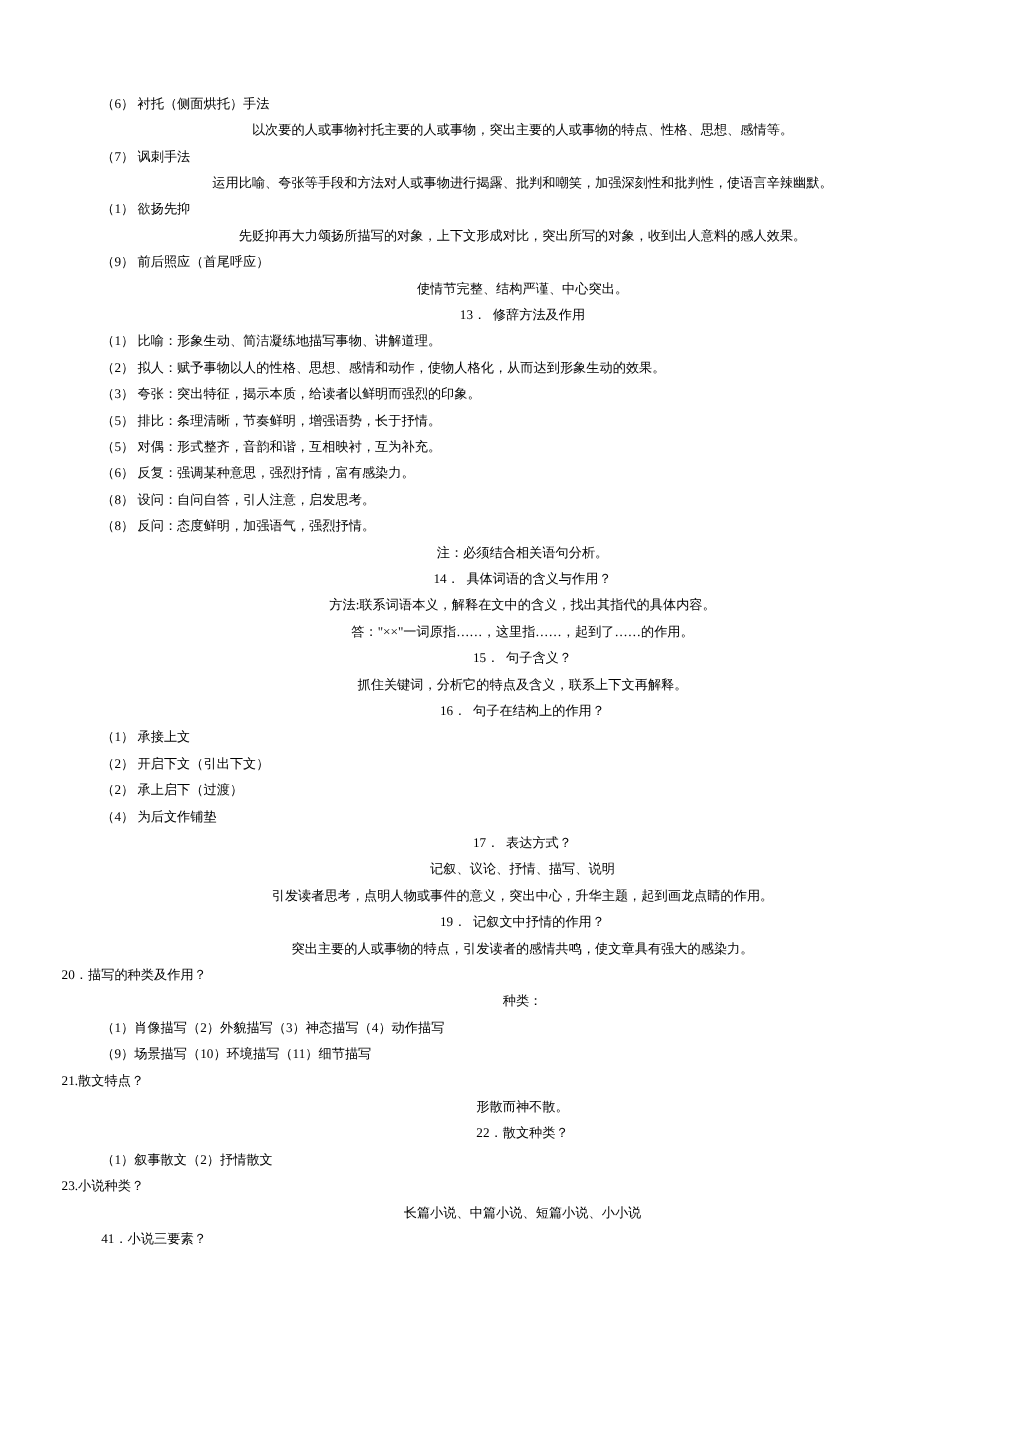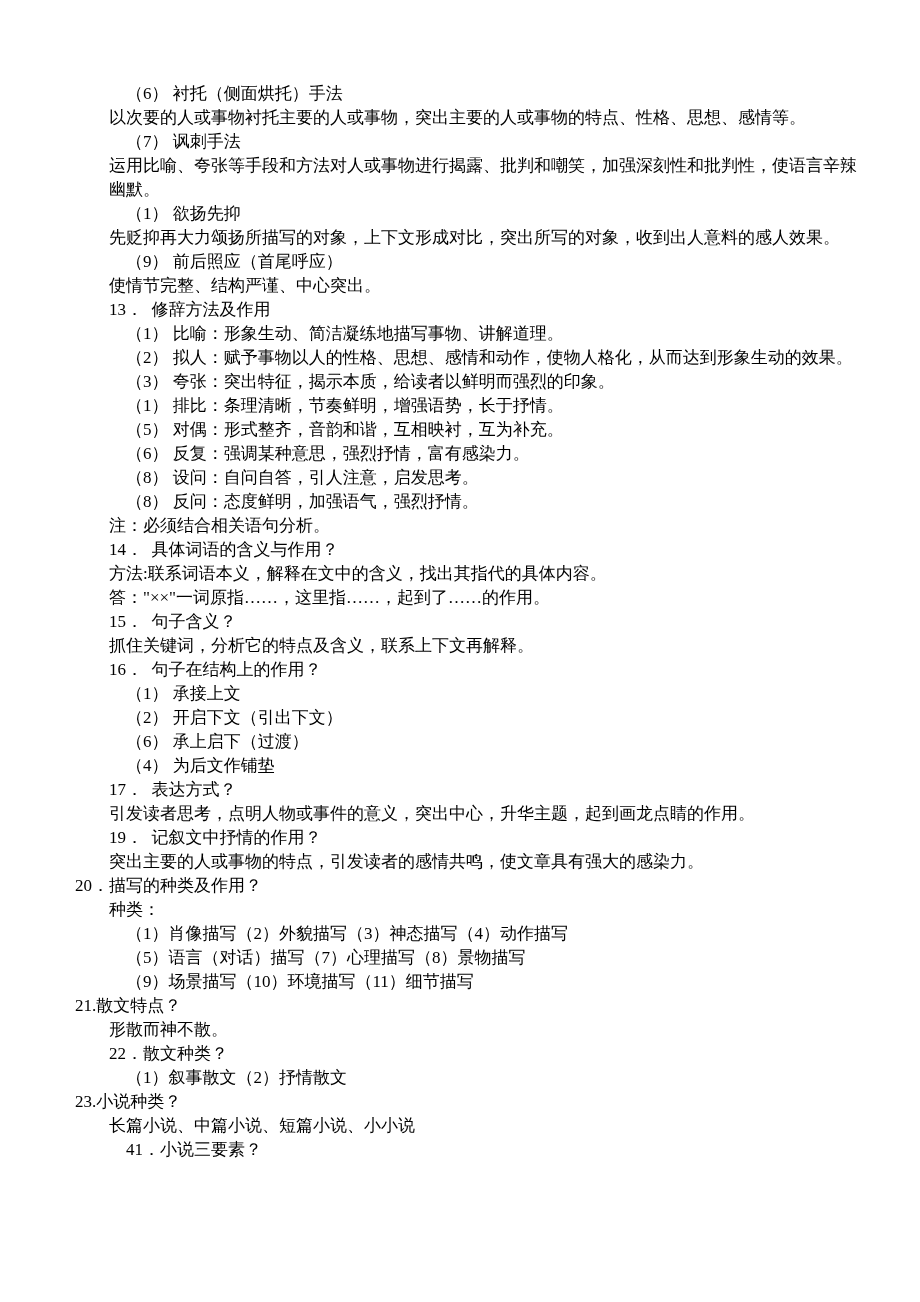--- a/index.html
+++ b/index.html
@@ -3,73 +3,73 @@
 <meta charset="utf-8">
 <style>
   body {
     margin: 0;
     padding: 0;
     background: #ffffff;
     font-family: "SimSun", "宋体", serif;
     width: 920px;
   }
   .page {
-    padding: 82px 50px 40px 75px;
-    font-size: 17px;
+    padding: 82px 50px 40px 56px;
+    font-size: 12px;
     line-height: 24px;
     color: #000000;
     font-family: Liberation Serif, serif;
   }
   .line {
     white-space: pre-wrap;
   }
-  .indent2 { padding-left: 2em; }
+  .indent2 { padding-left: 2em; text-align: center; }
   .indent3 { padding-left: 3em; }
   .indent0 { padding-left: 0; }
 </style>
 </head>
 <body>
 
 <div class="page" id="doc-root">
     <div class="line indent3">（6） 衬托（侧面烘托）手法</div>
     <div class="line indent2">以次要的人或事物衬托主要的人或事物，突出主要的人或事物的特点、性格、思想、感情等。</div>
     <div class="line indent3">（7） 讽刺手法</div>
     <div class="line indent2">运用比喻、夸张等手段和方法对人或事物进行揭露、批判和嘲笑，加强深刻性和批判性，使语言辛辣幽默。</div>
     <div class="line indent3">（1） 欲扬先抑</div>
     <div class="line indent2">先贬抑再大力颂扬所描写的对象，上下文形成对比，突出所写的对象，收到出人意料的感人效果。</div>
     <div class="line indent3">（9） 前后照应（首尾呼应）</div>
     <div class="line indent2">使情节完整、结构严谨、中心突出。</div>
     <div class="line indent2">13．  修辞方法及作用</div>
     <div class="line indent3">（1） 比喻：形象生动、简洁凝练地描写事物、讲解道理。</div>
     <div class="line indent3">（2） 拟人：赋予事物以人的性格、思想、感情和动作，使物人格化，从而达到形象生动的效果。</div>
     <div class="line indent3">（3） 夸张：突出特征，揭示本质，给读者以鲜明而强烈的印象。</div>
-    <div class="line indent3">（1） 排比：条理清晰，节奏鲜明，增强语势，长于抒情。</div>
+    <div class="line indent3">（5） 排比：条理清晰，节奏鲜明，增强语势，长于抒情。</div>
     <div class="line indent3">（5） 对偶：形式整齐，音韵和谐，互相映衬，互为补充。</div>
     <div class="line indent3">（6） 反复：强调某种意思，强烈抒情，富有感染力。</div>
     <div class="line indent3">（8） 设问：自问自答，引人注意，启发思考。</div>
     <div class="line indent3">（8） 反问：态度鲜明，加强语气，强烈抒情。</div>
     <div class="line indent2">注：必须结合相关语句分析。</div>
     <div class="line indent2">14．  具体词语的含义与作用？</div>
     <div class="line indent2">方法:联系词语本义，解释在文中的含义，找出其指代的具体内容。</div>
     <div class="line indent2">答："××"一词原指……，这里指……，起到了……的作用。</div>
     <div class="line indent2">15．  句子含义？</div>
     <div class="line indent2">抓住关键词，分析它的特点及含义，联系上下文再解释。</div>
     <div class="line indent2">16．  句子在结构上的作用？</div>
     <div class="line indent3">（1） 承接上文</div>
     <div class="line indent3">（2） 开启下文（引出下文）</div>
-    <div class="line indent3">（6） 承上启下（过渡）</div>
+    <div class="line indent3">（2） 承上启下（过渡）</div>
     <div class="line indent3">（4） 为后文作铺垫</div>
     <div class="line indent2">17．  表达方式？</div>
+    <div class="line indent2">记叙、议论、抒情、描写、说明</div>
     <div class="line indent2">引发读者思考，点明人物或事件的意义，突出中心，升华主题，起到画龙点睛的作用。</div>
     <div class="line indent2">19．  记叙文中抒情的作用？</div>
     <div class="line indent2">突出主要的人或事物的特点，引发读者的感情共鸣，使文章具有强大的感染力。</div>
     <div class="line indent0">20．描写的种类及作用？</div>
     <div class="line indent2">种类：</div>
     <div class="line indent3">（1）肖像描写（2）外貌描写（3）神态描写（4）动作描写</div>
-    <div class="line indent3">（5）语言（对话）描写（7）心理描写（8）景物描写</div>
     <div class="line indent3">（9）场景描写（10）环境描写（11）细节描写</div>
     <div class="line indent0">21.散文特点？</div>
     <div class="line indent2">形散而神不散。</div>
     <div class="line indent2">22．散文种类？</div>
     <div class="line indent3">（1）叙事散文（2）抒情散文</div>
     <div class="line indent0">23.小说种类？</div>
     <div class="line indent2">长篇小说、中篇小说、短篇小说、小小说</div>
     <div class="line indent3">41．小说三要素？</div>
   </div>
 

